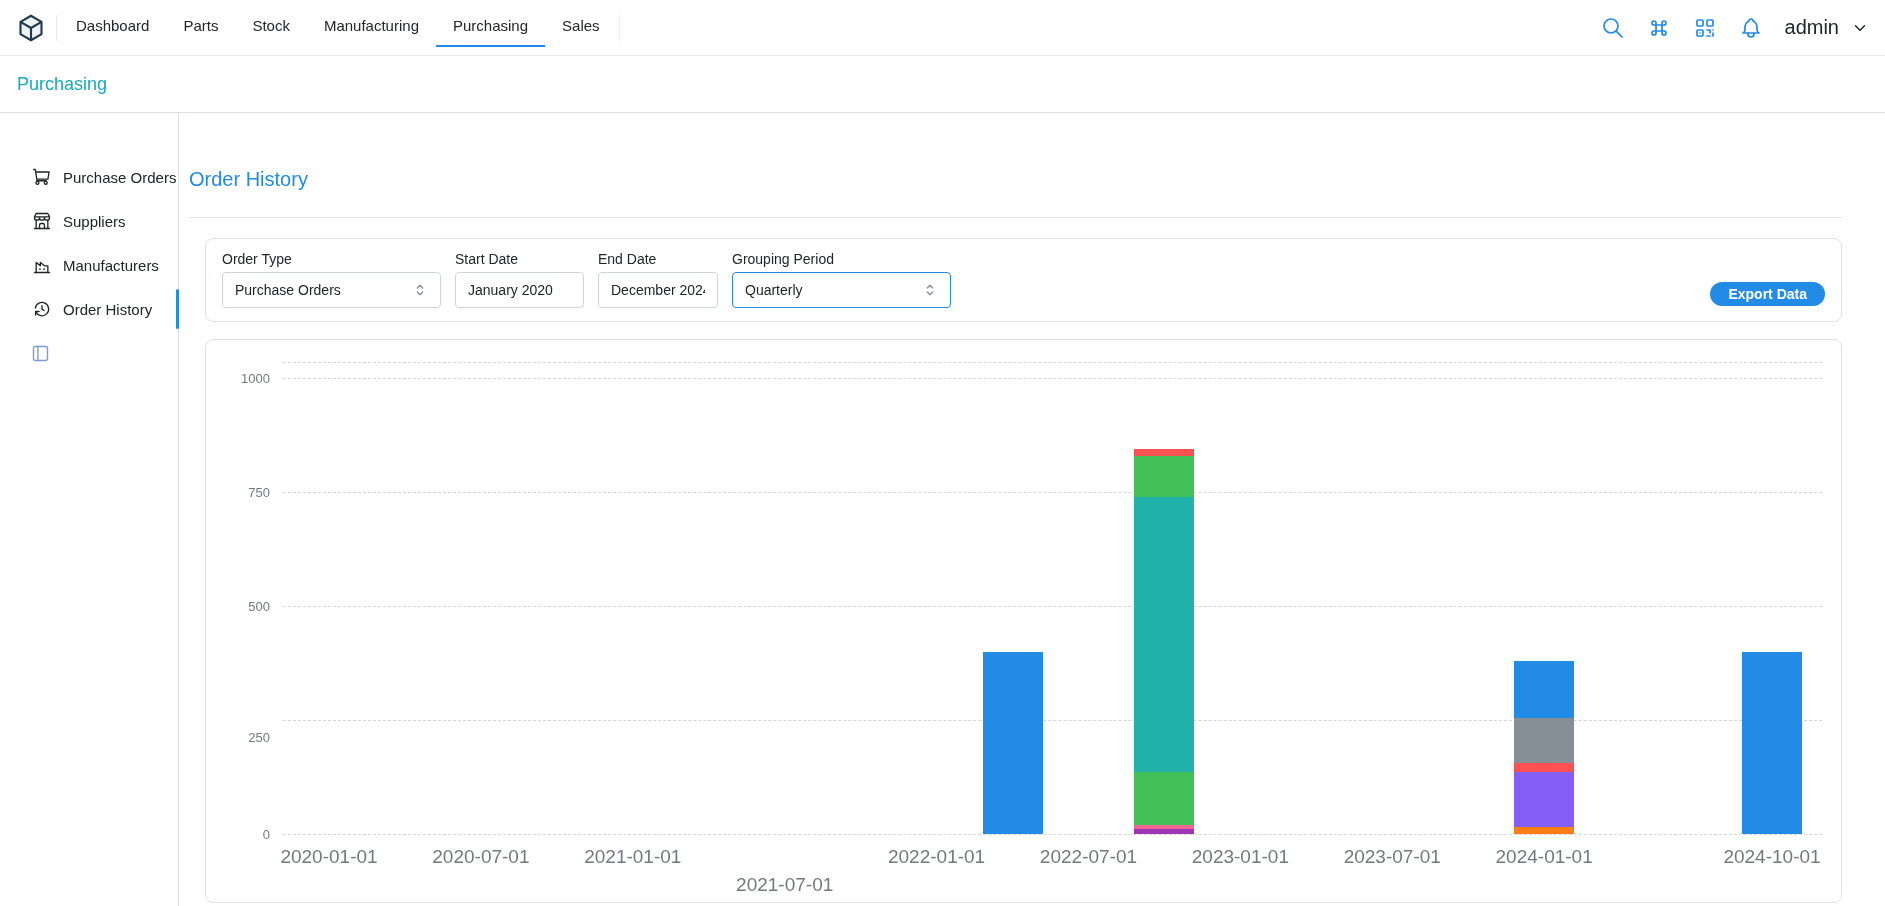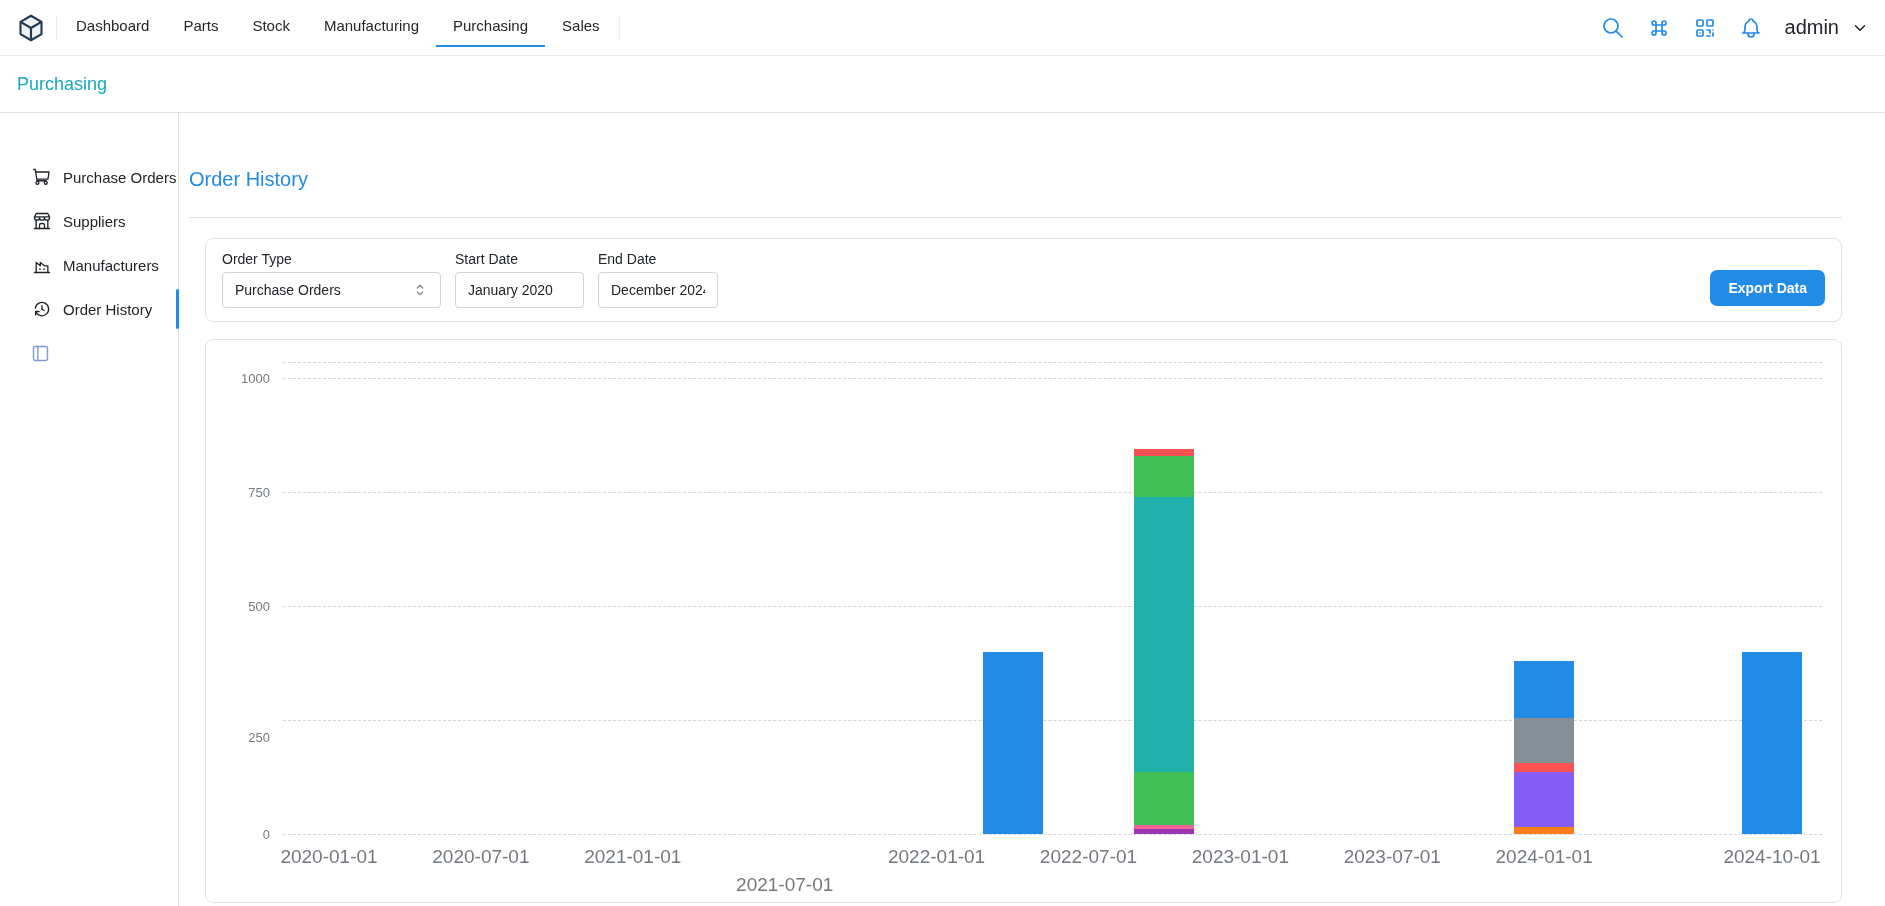--- a/index.html
+++ b/index.html
@@ -47,21 +47,21 @@
   .filter-group { display:flex; flex-direction:column; gap:5px; }
   .filter-label { font-size:14px; color:#212529; }
   .control { height:36px; border:1px solid #ced4da; border-radius:4px; display:flex; align-items:center; padding:0 12px; font-size:14px; color:#212529; background:#fff; outline:none; font-family:"Liberation Sans", sans-serif; }
   .select { justify-content:space-between; cursor:pointer; }
   .select.focused { border-color:#228be6; }
   .sel-icon { width:16px; height:16px; color:#868e96; margin-left:8px; flex-shrink:0; }
   .w-order { width:219px; }
   .w-start { width:129px; }
   .w-end   { width:120px; }
   .w-group { width:219px; }
-  .export-btn { margin-left:auto; align-self:flex-end; margin-bottom:3px; height:36px; padding:0 18px; background:#228be6; color:#fff; border:none; border-radius:7px; font-size:14px; font-weight:700; cursor:pointer; font-family:"Liberation Sans", sans-serif; }
+  .export-btn { margin-left:auto; align-self:flex-end; margin-bottom:3px; height:24px; padding:0 18px; background:#228be6; color:#fff; border:none; border-radius:12px; font-size:14px; font-weight:700; cursor:pointer; font-family:"Liberation Sans", sans-serif; }
 
   
   .chart-card { margin-top:17px; height:564px; position:relative; }
   .plot { position:absolute; left:77px; right:19px; top:22px; bottom:68px; }
   .gridline { position:absolute; left:0; right:0; height:0; border-top:1px dashed #d6d6d6; }
   .ytick { position:absolute; left:-13px; transform:translate(-100%,-50%); font-size:13px; color:#73797f; white-space:nowrap; }
   .xtick { position:absolute; transform:translateX(-50%); font-size:19px; color:#73797f; white-space:nowrap; }
   .bar { position:absolute; bottom:0; width:60px; }
   .seg { position:absolute; left:0; right:0; }
 </style>
@@ -172,20 +172,29 @@
             </svg>
         </div>
       </div>
       <div class="filter-group">
         <div class="filter-label">Start Date</div>
         <input class="control w-start" value="January 2020" style="">
       </div>
       <div class="filter-group">
         <div class="filter-label">End Date</div>
         <input class="control w-end" value="December 2024" style="">
+      </div>
+      <div class="filter-group">
+        <div class="filter-label">Grouping Period</div>
+        <div class="control select focused w-group">
+          <span>Quarterly</span>
+          <svg class="sel-icon" viewBox="0 0 24 24" fill="none" stroke="currentColor" stroke-width="2" stroke-linecap="round" stroke-linejoin="round">
+              <path d="M8 9l4-4l4 4M8 15l4 4l4-4"></path>
+            </svg>
+        </div>
       </div>
       <button class="export-btn">Export Data</button>
     </section>
 
     <section class="card chart-card">
       <div class="plot">
           <div class="gridline" style="top: 0px;"></div>
           <div class="gridline" style="top: 472px;"></div>
           <div class="ytick" style="top: 472px;">0</div>
           <div class="gridline" style="top: 357.99px;"></div>

